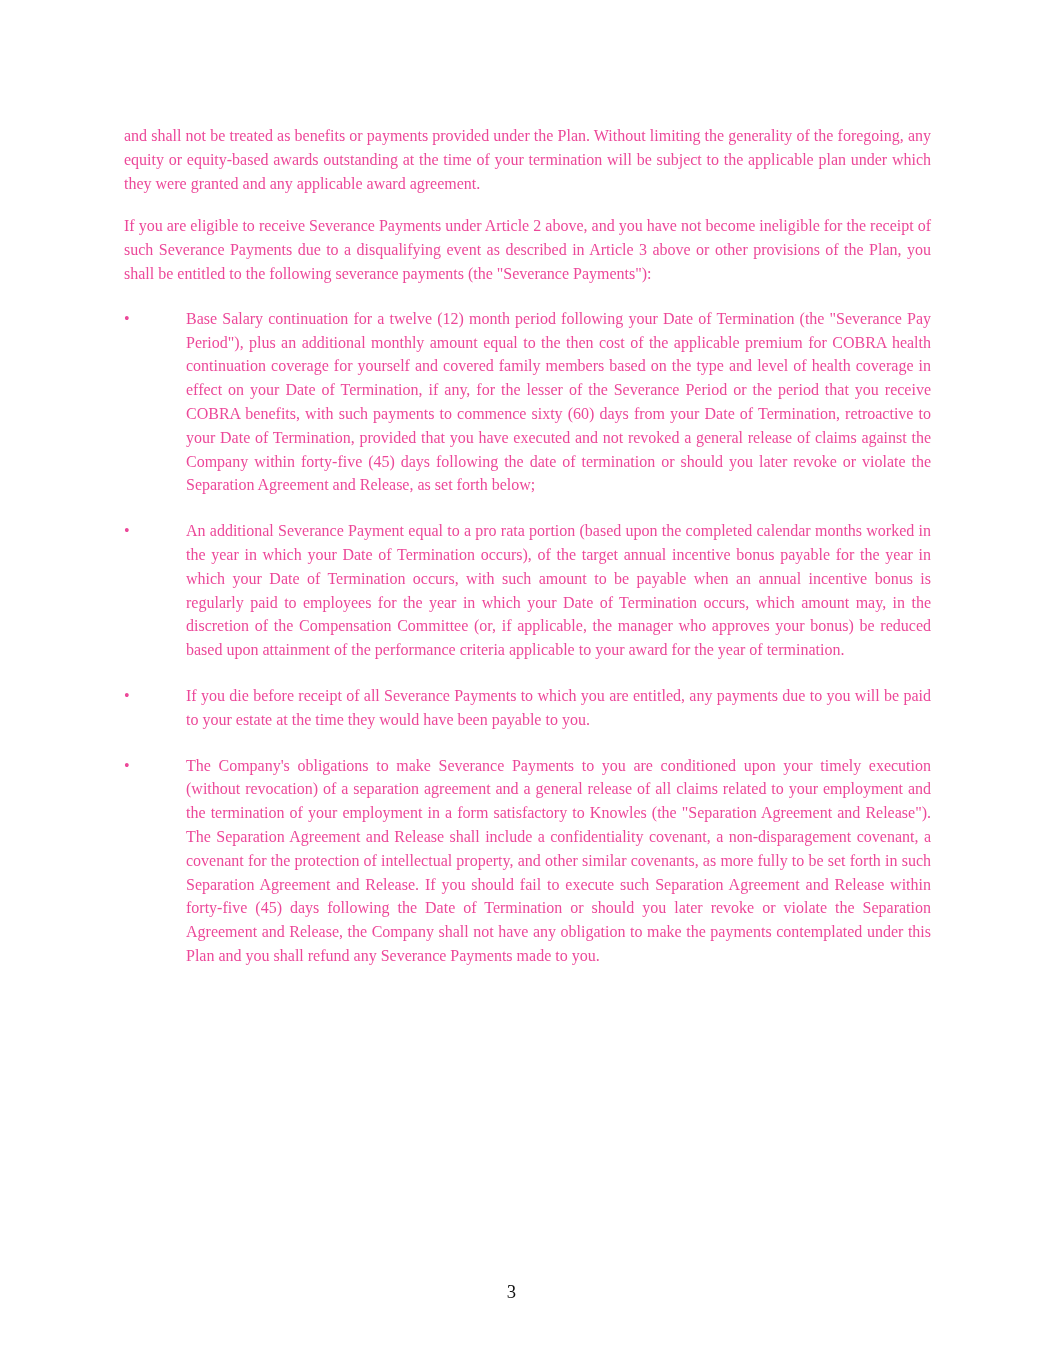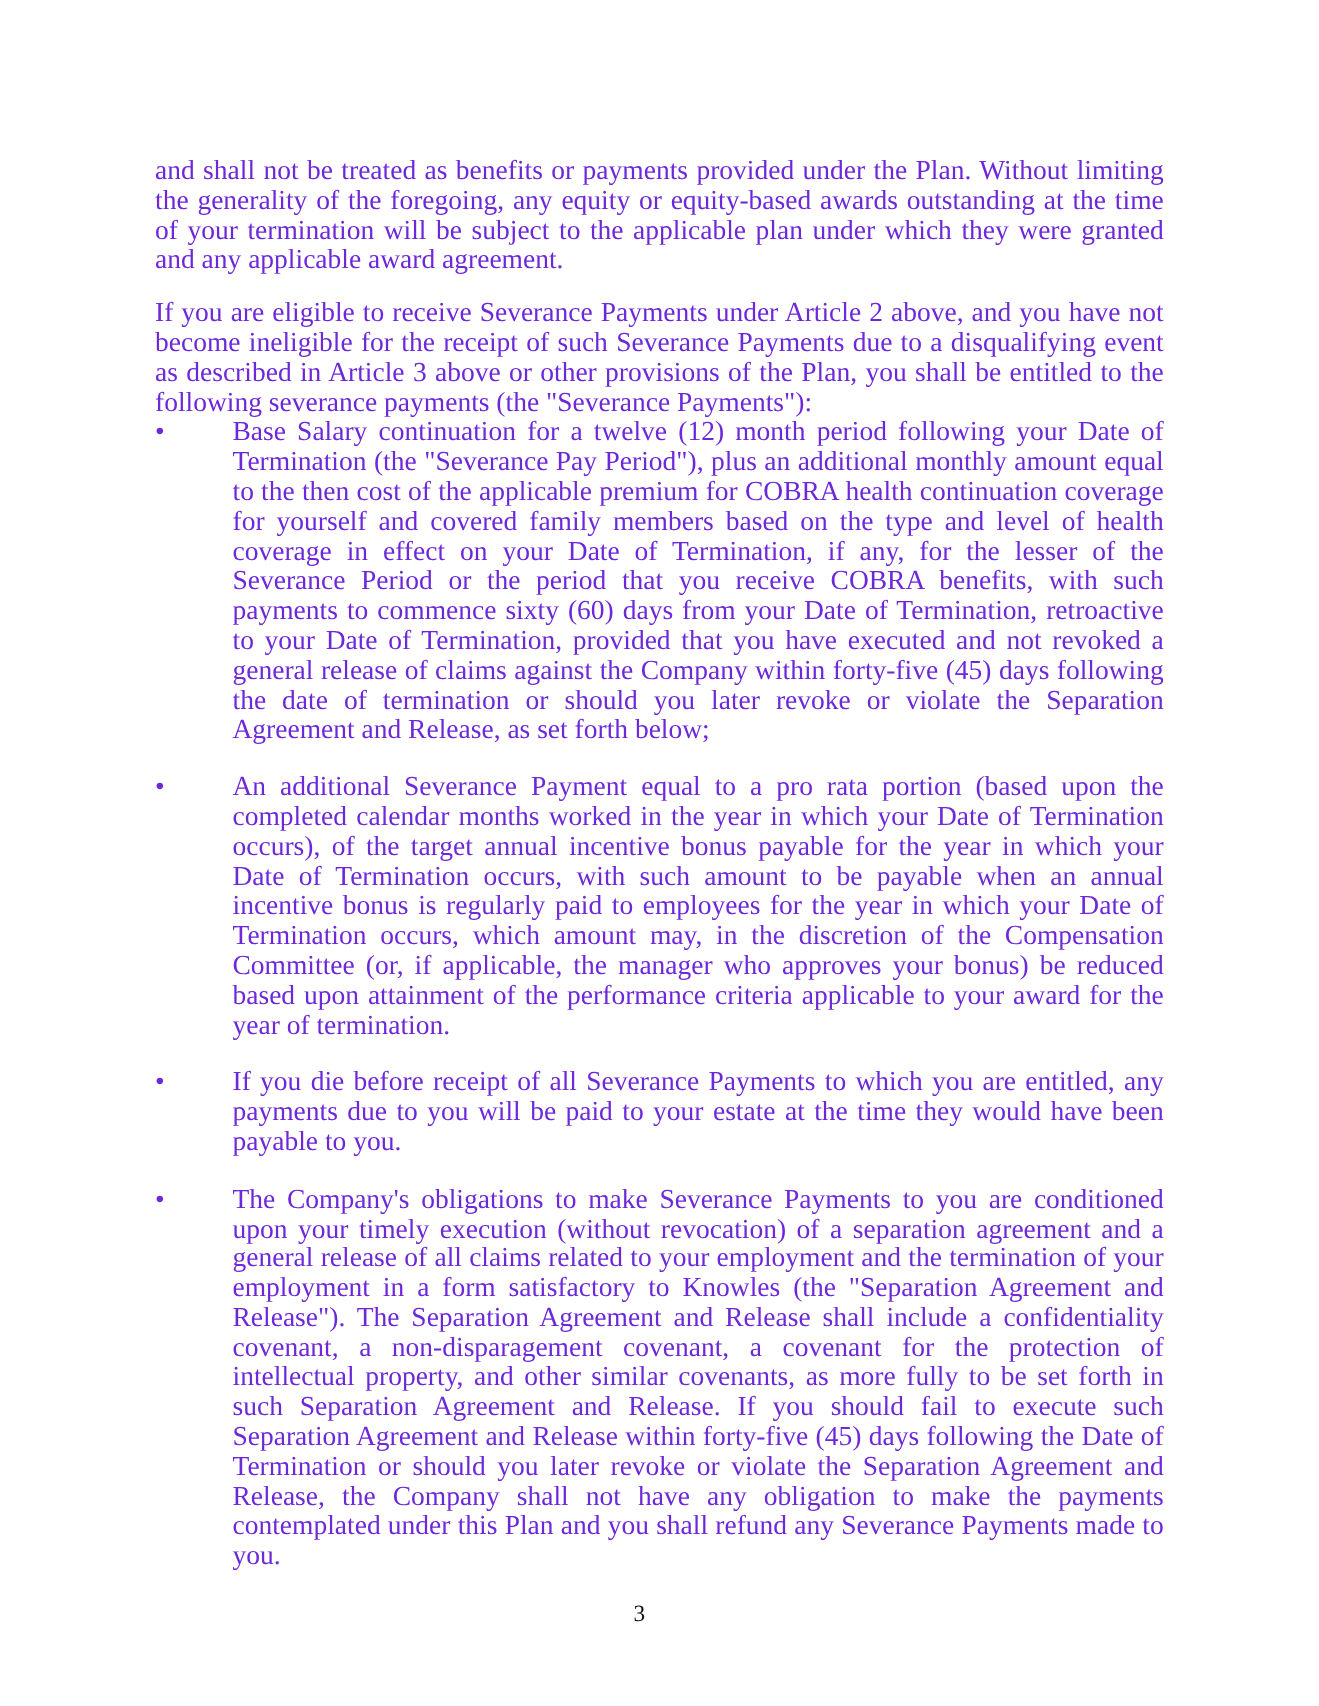--- a/index.html
+++ b/index.html
@@ -1,26 +1,26 @@
 <!DOCTYPE html>
 <html><head>
   <meta charset="utf-8">
   <style>
     html, body { margin: 0; padding: 0; background: #ffffff; }
     body { width: 1055px; height: 1365px; position: relative; overflow: hidden; }
     .page {
       position: absolute; left: 124px; top: 124px; width: 807px;
-      font-family: "Liberation Serif", serif; font-size: 22px; line-height: 23.8px; color: #6d28d9;
+      font-family: "Liberation Serif", serif; font-size: 16px; line-height: 23.8px; color: #ec4899;
     }
     p { margin: 0; text-align: justify; }
     .para1 { margin-bottom: 19px; }
     .heading { font-weight: bold; margin-bottom: 19px; white-space: nowrap; }
     .heading .num { display: inline-block; width: 124px; }
     .heading .title { text-decoration: underline; }
-    .intro { }
+    .intro { margin-bottom: 21px; }
     .bullet { position: relative; padding-left: 62px; margin-bottom: 22px; }
     .bullet .dot { position: absolute; left: 0; top: 0; width: 20px; }
     .pagenum {
       position: absolute; left: 0; width: 1023px; top: 1281px; text-align: center;
       font-family: "Liberation Serif", serif; font-size: 18.6px; color: #111;
     }
   </style>
 </head>
 <body>
 

